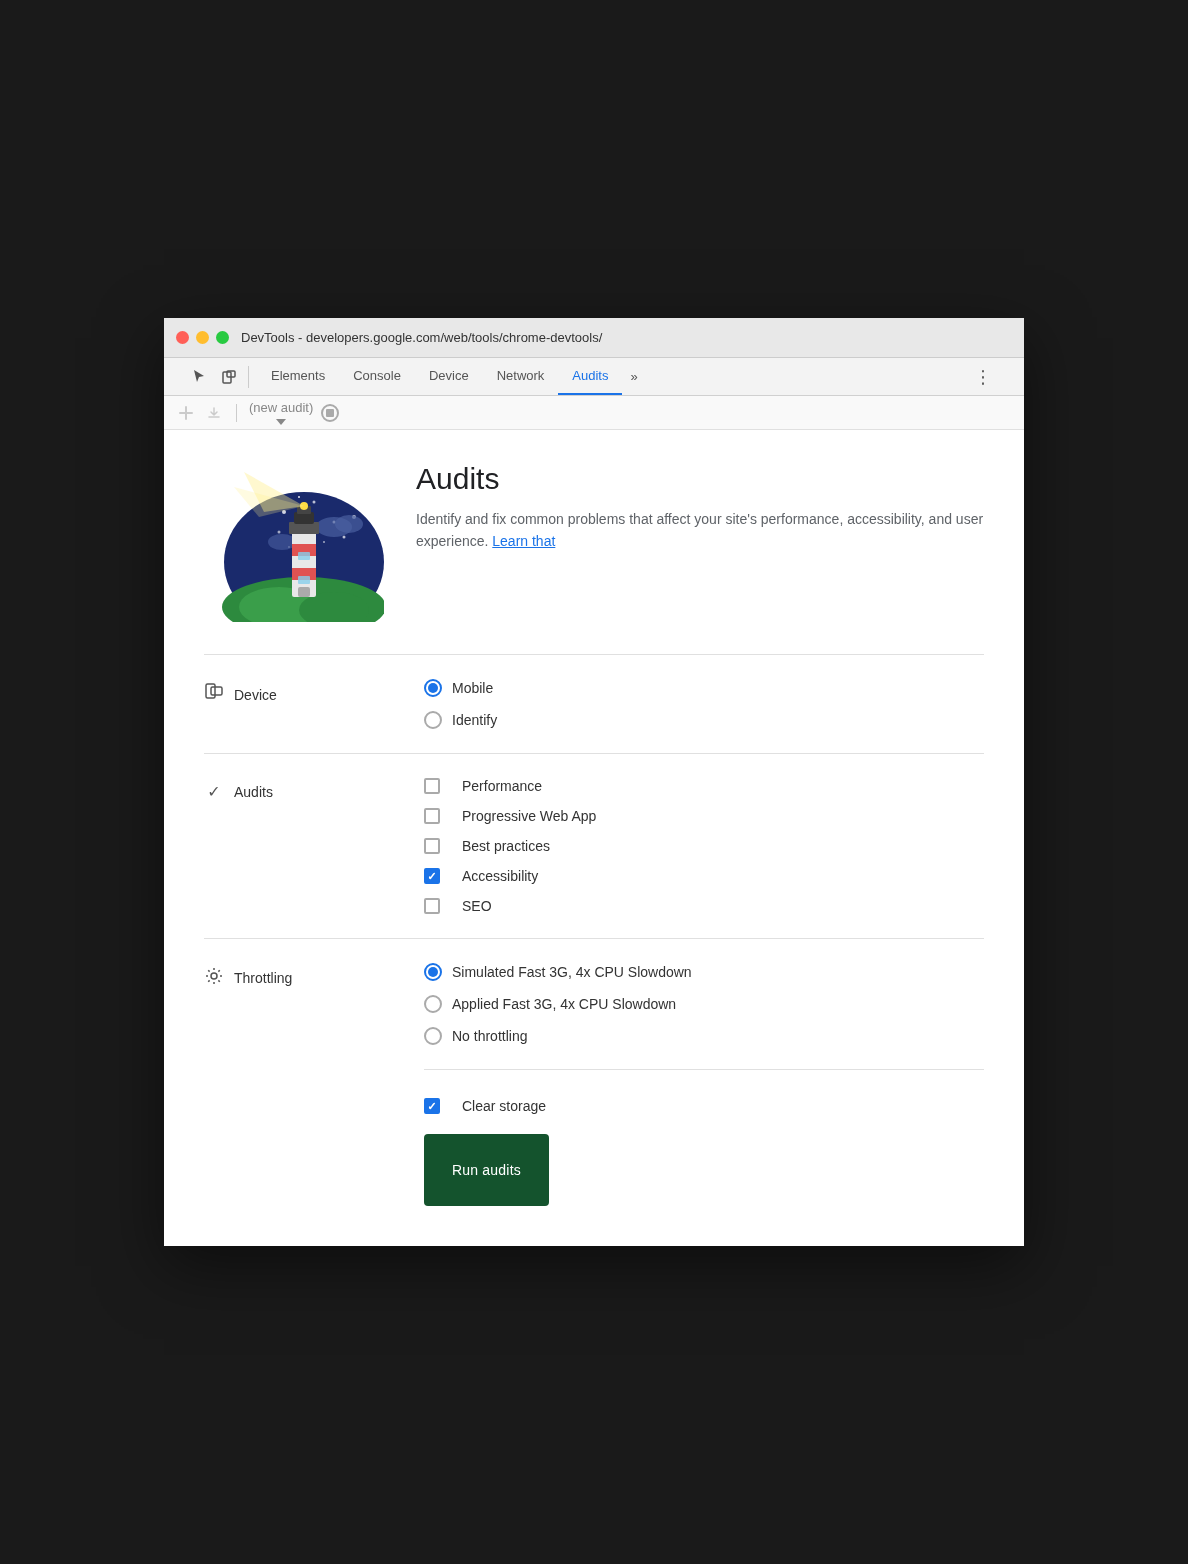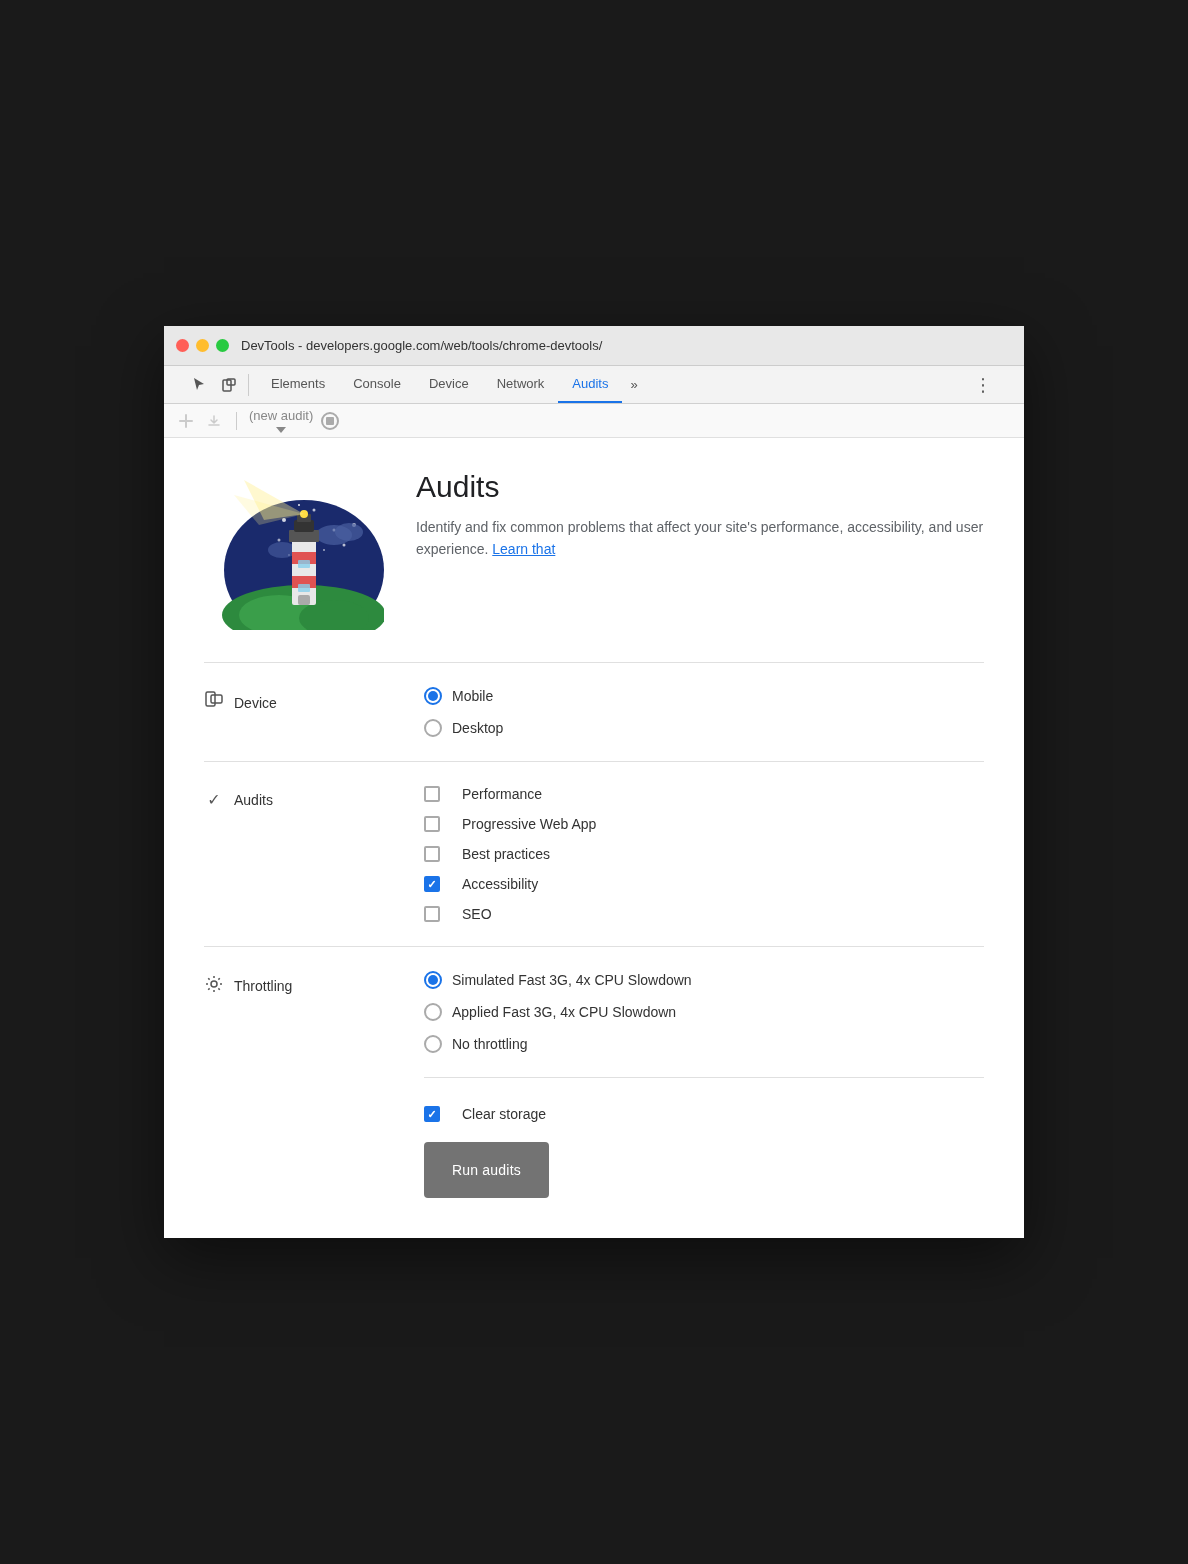--- a/index.html
+++ b/index.html
@@ -279,25 +279,25 @@
     .run-section {
       border-top: 1px solid #e0e0e0;
       padding-top: 28px;
       display: flex;
       flex-direction: column;
       align-items: flex-start;
       gap: 20px;
       margin-left: 220px;
     }
     .run-btn {
-      background: #737373;
+      background: #14532d;
       color: white;
       border: none;
       border-radius: 4px;
-      padding: 20px 28px;
+      padding: 28px 28px;
       font-size: 14px;
       font-weight: 500;
       cursor: pointer;
       letter-spacing: 0.2px;
     }
 
     
     .lh-illustration {
       width: 180px;
       height: 160px;
@@ -445,21 +445,21 @@
       </div>
       <div class="section-options">
         <label class="radio-option">
           <div class="radio-circle checked">
             <div class="radio-inner"></div>
           </div>
           <span>Mobile</span>
         </label>
         <label class="radio-option">
           <div class="radio-circle"></div>
-          <span>Desktop</span>
+          <span>Identify</span>
         </label>
       </div>
     </div>
 
     <div class="section">
       <div class="section-label">
         <span class="section-icon">✓</span>
         <span>Audits</span>
       </div>
       <div class="section-options">

